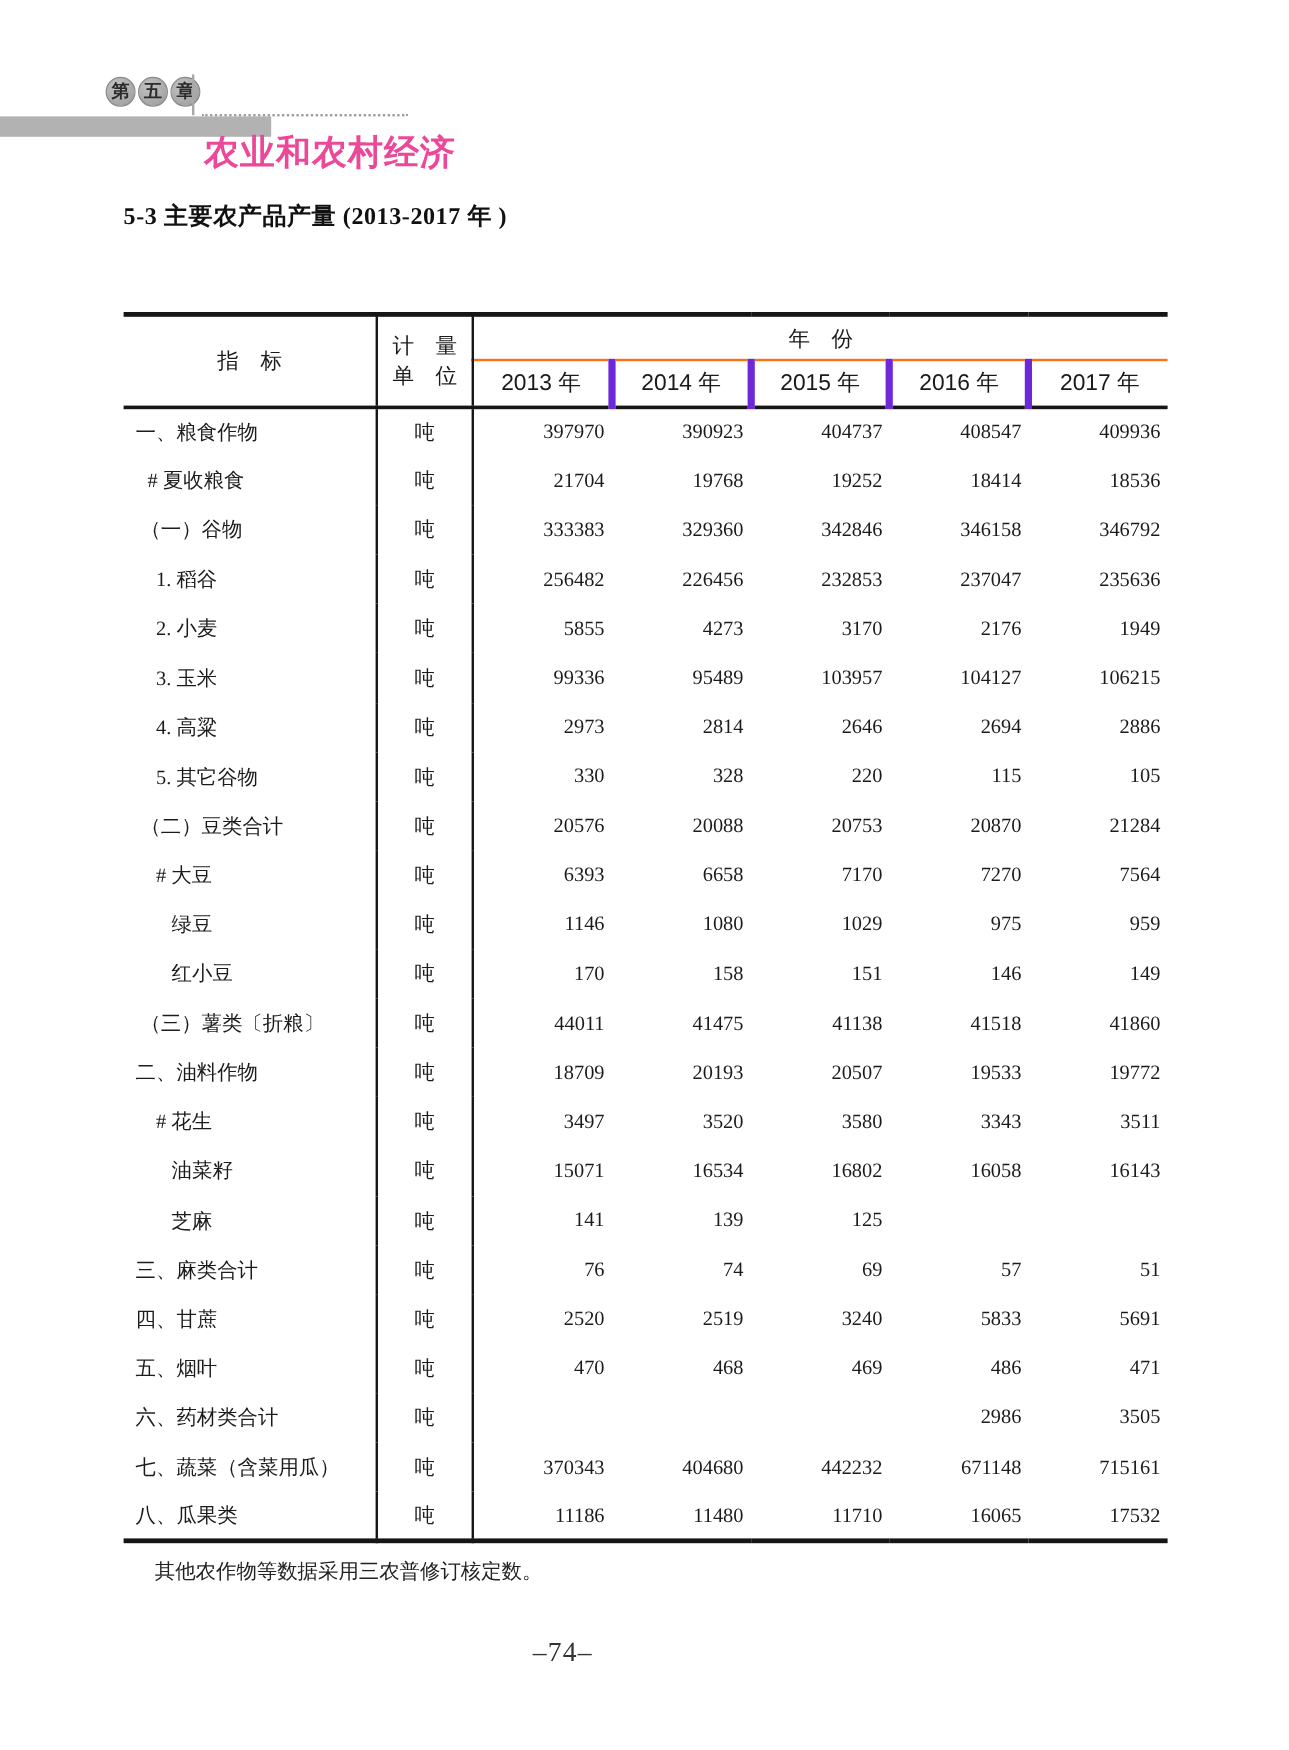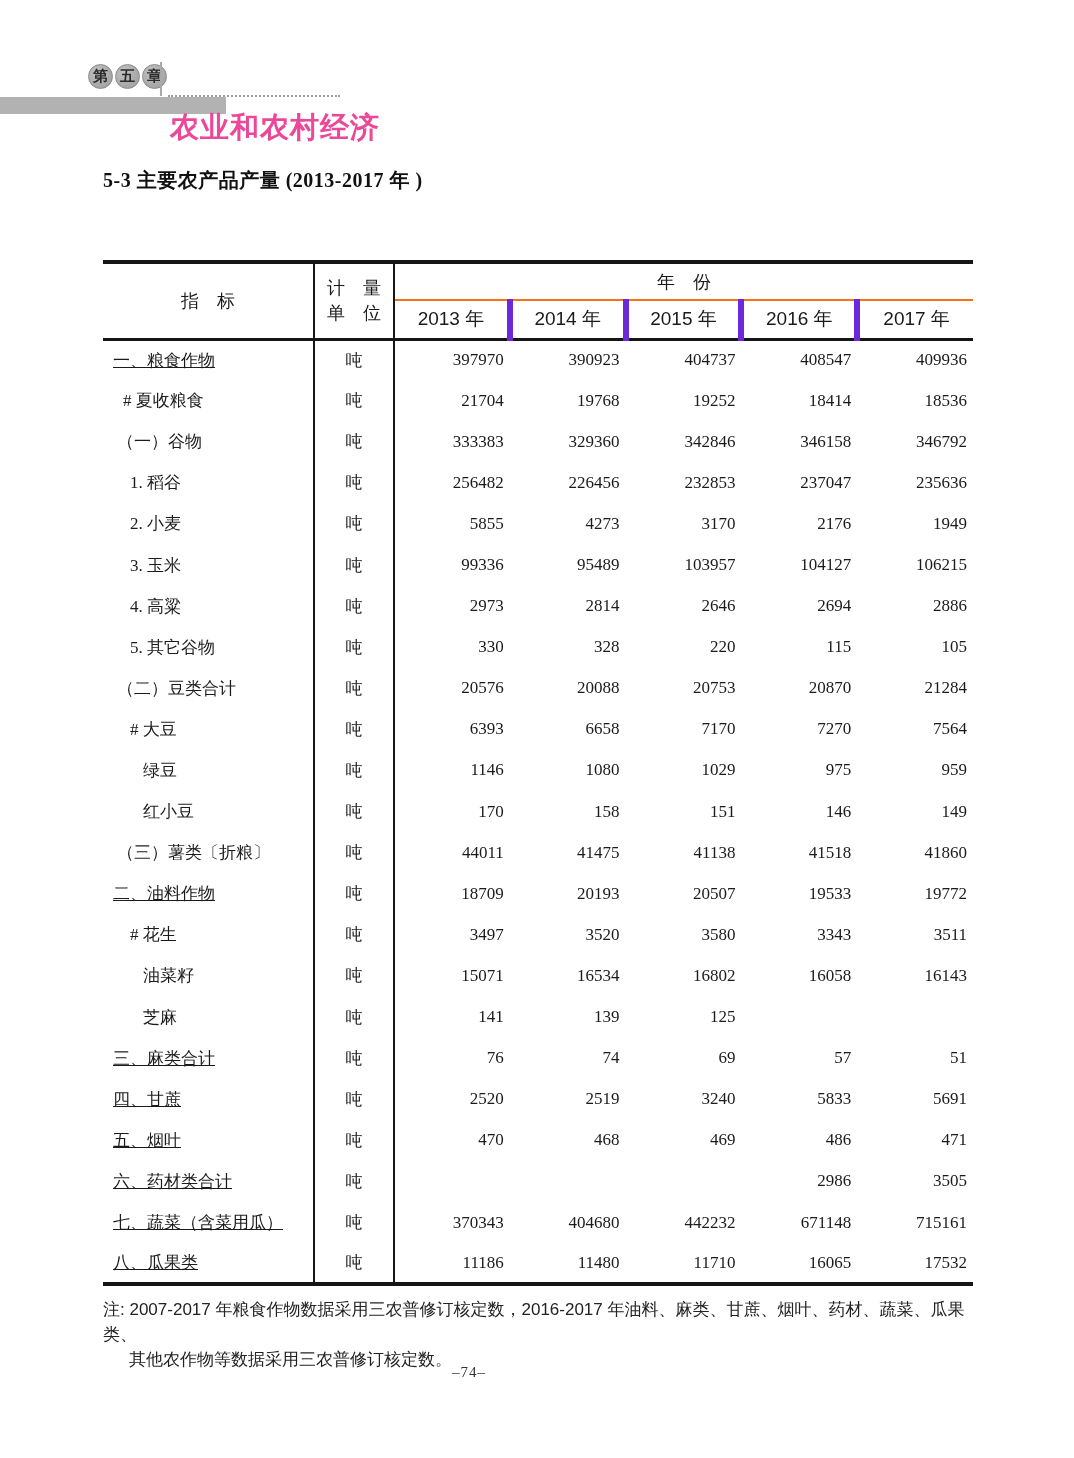--- a/index.html
+++ b/index.html
@@ -39,33 +39,33 @@
   th.h-unit { border-right:2px solid #161616; line-height:1.35; }
   th.h-years { border-bottom:2px solid #f97316; }
   th.h-year { border-right:6px solid #6d28d9; }
   th.h-year:last-child { border-right:none; }
 
   tbody td { height:41.1px; font-size:17px; vertical-align:middle; color:#1b1b1b; }
   td.c-ind { border-right:2px solid #161616; text-align:left; white-space:pre; }
   td.c-unit { border-right:2px solid #161616; text-align:center; }
   td.c-val { text-align:right; padding-right:6px;
              font-family:"Liberation Serif","DejaVu Serif",serif; }
-  .ind-0 { padding-left:10px;text-decoration:underline; }
+  .ind-0 { padding-left:10px; }
   .ind-1 { padding-left:14px; }
   .ind-2 { padding-left:20px; }
   .ind-3 { padding-left:27px; }
   .ind-4 { padding-left:40px; }
 
   
   .note { position:absolute; left:103px; top:1297px; width:890px;
           font-family:"Liberation Sans","DejaVu Sans",sans-serif; font-size:17px;
           line-height:25px; color:#222; }
   .note .line2 { padding-left:26px; }
   .page-number { position:absolute; left:0; top:1364px; width:938px; text-align:center;
-                 font-size:15px; color:#333; letter-spacing:1px; }
+                 font-size:23px; color:#333; letter-spacing:1px; }
 </style>
 </head>
 <body>
 
 <div class="chapter-header">
   <div class="gray-bar"></div>
   <div class="badge-row">
     <span class="badge">第</span>
     <span class="badge">五</span>
     <span class="badge">章</span>
@@ -308,17 +308,16 @@
           <td class="c-val">11480</td>
           <td class="c-val">11710</td>
           <td class="c-val">16065</td>
           <td class="c-val">17532</td>
         </tr>
       </tbody>
   </table>
 </div>
 
 <div class="note">
-  <div class="line1">注: 2007-2017 年粮食作物数据采用三农普修订核定数，2016-2017 年油料、麻类、甘蔗、烟叶、药材、蔬菜、瓜果类、</div>
   <div class="line2">其他农作物等数据采用三农普修订核定数。</div>
 </div>
 
 <div class="page-number">–74–</div>
 
 </body></html>

